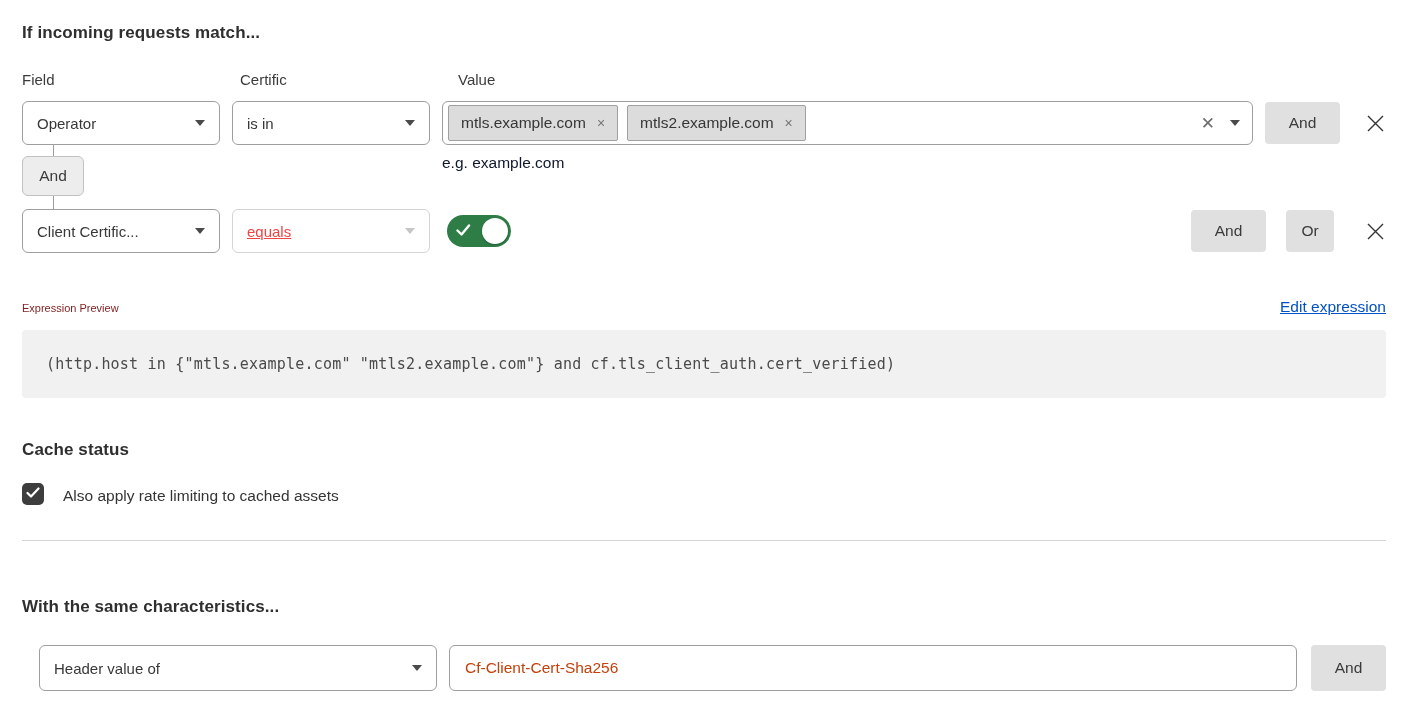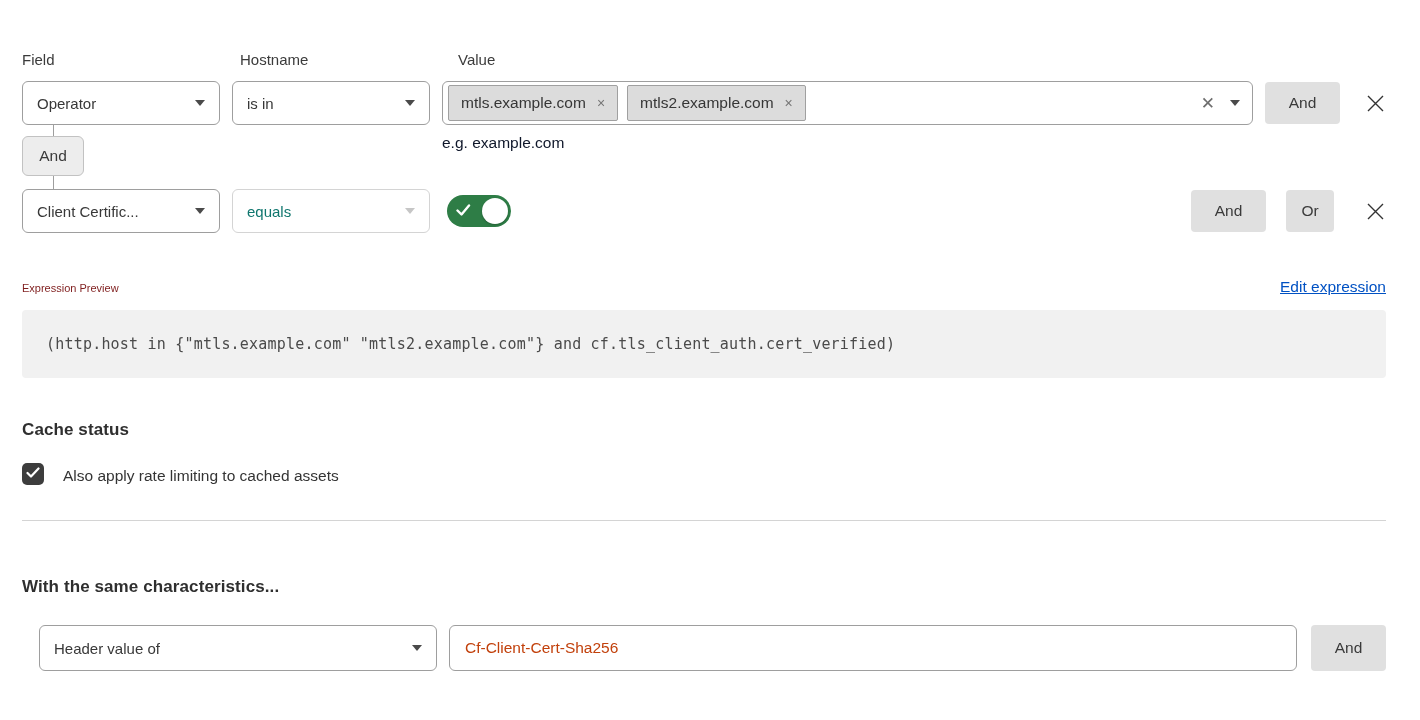--- a/index.html
+++ b/index.html
@@ -44,21 +44,21 @@
     flex-shrink: 0;
   }
   .select .select-text { flex: 1; white-space: nowrap; overflow: hidden; }
   .caret {
     width: 0; height: 0;
     border-left: 5px solid transparent;
     border-right: 5px solid transparent;
     border-top: 6px solid #4a4a4a;
     flex-shrink: 0;
   }
-  .select.disabled { border-color: #d4d4d4; color: #0f766e; cursor: default; }
+  .select.disabled { border-color: #d4d4d4; color: #ef4444; cursor: default; text-decoration: underline; }
   .select.disabled .caret { border-top-color: #c6c6c6; }
 
   
   .multiselect {
     flex: 1;
     height: 44px;
     border: 1px solid #9e9e9e;
     border-radius: 6px;
     display: flex;
     align-items: center;
@@ -214,24 +214,25 @@
     color: #c2410c;
     min-width: 0;
   }
   .char-row .btn.and { margin-left: 2px; height: 46px; }
 </style>
 </head>
 <body>
 
 <div class="page">
 
+  <h1 class="section-heading">If incoming requests match...</h1>
 
   <div class="labels-row">
     <div class="col-label w-select">Field</div>
-    <div class="col-label w-select">Hostname</div>
+    <div class="col-label w-select">Certific</div>
     <div class="col-label">Value</div>
   </div>
 
   <div class="row row-1">
     <div class="select">
       <span class="select-text">Operator</span>
       <span class="caret"></span>
     </div>
     <div class="select">
       <span class="select-text">is in</span>

